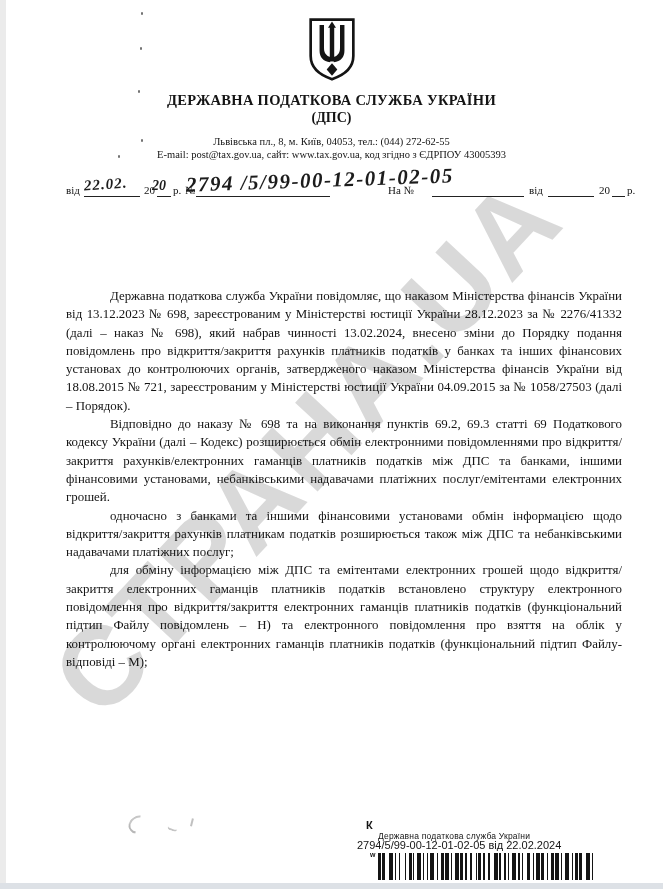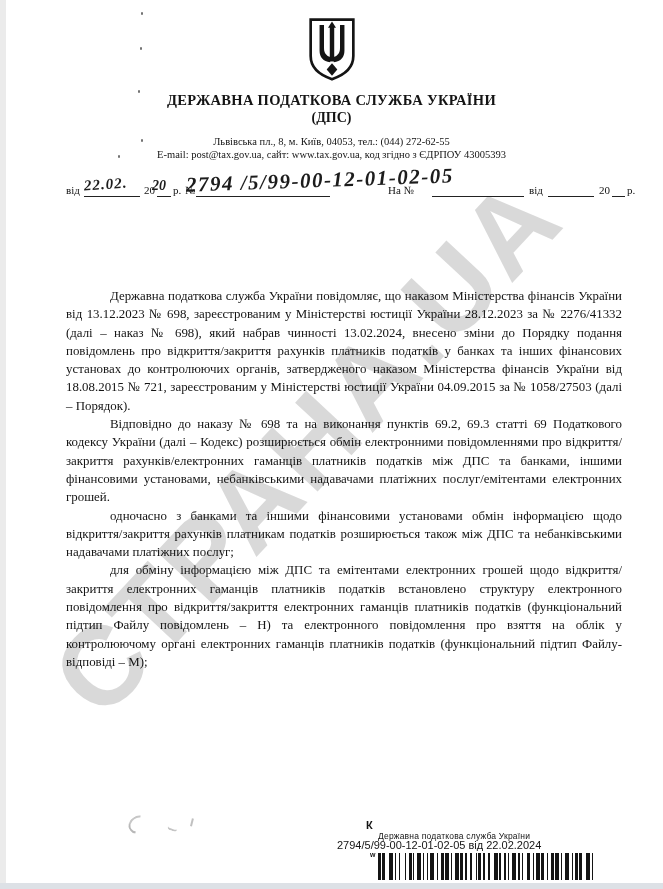--- a/index.html
+++ b/index.html
@@ -40,21 +40,21 @@
     font-size:13px; line-height:16px; }
 
   .body-text { position:absolute; left:66px; top:287px; width:556px;
     font-size:12.9px; line-height:18.3px; text-align:justify; }
   .body-text p { margin:0; text-indent:44px; }
 
   .reg-k { position:absolute; left:366px; top:819px; font-family:"Liberation Sans", sans-serif;
     font-weight:bold; font-size:11px; }
   .f-org { position:absolute; left:378px; top:831px; font-family:"Liberation Sans", sans-serif;
     font-size:8.5px; letter-spacing:0.2px; white-space:nowrap; }
-  .f-doc { position:absolute; left:337px; top:839px; font-family:"Liberation Sans", sans-serif;
+  .f-doc { position:absolute; left:357px; top:839px; font-family:"Liberation Sans", sans-serif;
     font-size:11px; white-space:nowrap; }
   .bc-prefix { position:absolute; left:370px; top:851px; font-family:"Liberation Sans", sans-serif;
     font-weight:bold; font-size:7px; }
   .barcode { position:absolute; left:378px; top:853px; width:216px; height:27px;
     overflow:hidden; white-space:nowrap; font-size:0; }
   .barcode span { display:inline-block; height:27px; vertical-align:top; }
 
   .speck { position:absolute; width:2px; height:3px; background:rgba(0,0,0,0.55); border-radius:1px; }
   .pencil-a { position:absolute; left:128px; top:816px; width:16px; height:13px;
     border:2px solid transparent; border-left:2px solid rgba(70,70,70,0.38);

